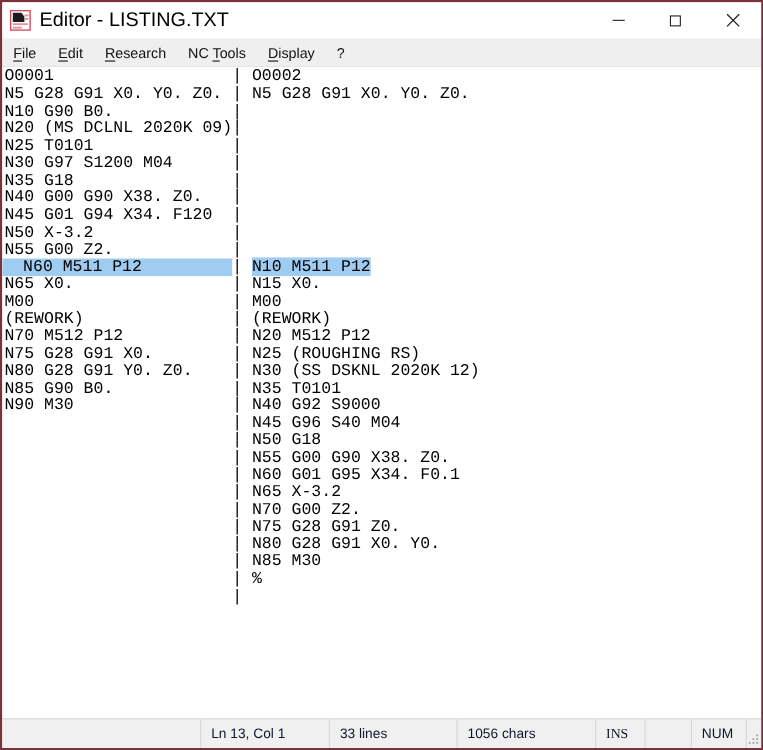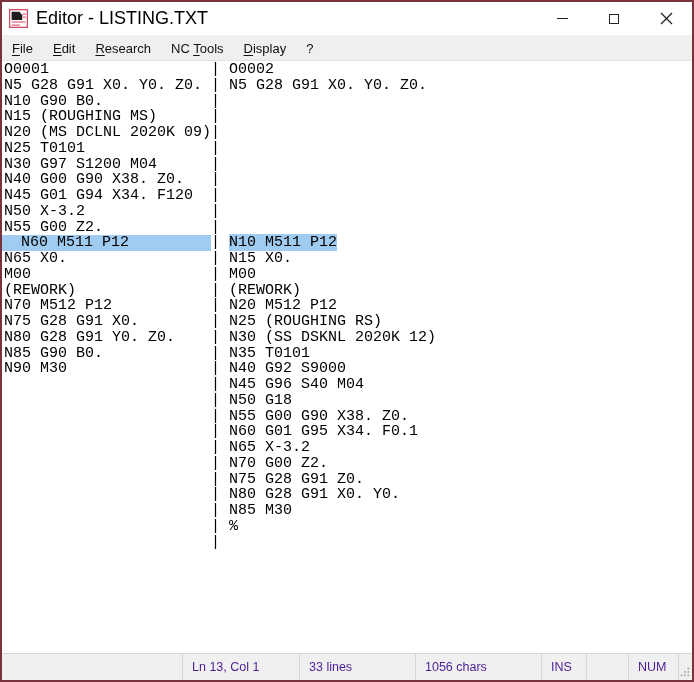--- a/index.html
+++ b/index.html
@@ -49,29 +49,29 @@
   .lcol{display:inline-block;width:23ch;white-space:pre;vertical-align:top;}
   .sep{display:inline-block;width:1ch;white-space:pre;vertical-align:top;}
   .rcol{display:inline-block;padding-left:1ch;white-space:pre;vertical-align:top;}
   .rtext{white-space:pre;}
   .row.hl .lcol{background:var(--highlight);margin-left:-2px;padding-left:19px;width:calc(23ch + 2px);}
   .row.hl .rtext{background:var(--highlight);}
   
   .statusbar{
     height:27px;flex:0 0 27px;background:var(--status_bg);
     border-top:1px solid #d6d6d6;
-    display:flex;align-items:stretch;font-size:12.5px;color:#4c1d95;
+    display:flex;align-items:stretch;font-size:12.5px;color:#0f172a;
   }
   .status-cell{display:flex;align-items:center;padding-left:9px;
     border-right:1px solid #d6d6d6;white-space:nowrap;overflow:hidden;}
   .status-cell.first{border-left:none;flex:0 0 181px;}
   .cell-pos{flex:0 0 117px;}
   .cell-lines{flex:0 0 116px;}
   .cell-chars{flex:0 0 126px;}
-  .cell-ins{flex:0 0 45px;}
+  .cell-ins{flex:0 0 45px;font-family:Liberation Serif, serif;}
   .cell-spacer{flex:0 0 42px;}
   .cell-num{flex:0 0 50px;}
   .grip-cell{flex:1 1 auto;border-right:none;display:flex;align-items:flex-end;justify-content:flex-end;padding:0 2px 2px 0;}
 </style>
 </head>
 <body>
 
 <div class="window">
 
   <div class="titlebar">
@@ -104,24 +104,24 @@
     <div class="menu-item"><span></span><span class="key">R</span><span>esearch</span></div>
     <div class="menu-item"><span>NC </span><span class="key">T</span><span>ools</span></div>
     <div class="menu-item"><span></span><span class="key">D</span><span>isplay</span></div>
     <div class="menu-item"><span></span><span class="key"></span><span>?</span></div>
   </div>
 
   <div class="editor">
       <div class="row"><span class="lcol">O0001</span><span class="sep">|</span><span class="rcol"><span class="rtext">O0002</span></span></div>
       <div class="row"><span class="lcol">N5 G28 G91 X0. Y0. Z0.</span><span class="sep">|</span><span class="rcol"><span class="rtext">N5 G28 G91 X0. Y0. Z0.</span></span></div>
       <div class="row"><span class="lcol">N10 G90 B0.</span><span class="sep">|</span><span class="rcol"><span class="rtext"></span></span></div>
-      <div class="row"><span class="lcol">N15 (ROUGHING MS)</span><span class="sep">|</span><span class="rcol"><span class="rtext"></span></span></div>
       <div class="row"><span class="lcol">N20 (MS DCLNL 2020K 09)</span><span class="sep">|</span><span class="rcol"><span class="rtext"></span></span></div>
       <div class="row"><span class="lcol">N25 T0101</span><span class="sep">|</span><span class="rcol"><span class="rtext"></span></span></div>
       <div class="row"><span class="lcol">N30 G97 S1200 M04</span><span class="sep">|</span><span class="rcol"><span class="rtext"></span></span></div>
+      <div class="row"><span class="lcol">N35 G18</span><span class="sep">|</span><span class="rcol"><span class="rtext"></span></span></div>
       <div class="row"><span class="lcol">N40 G00 G90 X38. Z0.</span><span class="sep">|</span><span class="rcol"><span class="rtext"></span></span></div>
       <div class="row"><span class="lcol">N45 G01 G94 X34. F120</span><span class="sep">|</span><span class="rcol"><span class="rtext"></span></span></div>
       <div class="row"><span class="lcol">N50 X-3.2</span><span class="sep">|</span><span class="rcol"><span class="rtext"></span></span></div>
       <div class="row"><span class="lcol">N55 G00 Z2.</span><span class="sep">|</span><span class="rcol"><span class="rtext"></span></span></div>
       <div class="row hl"><span class="lcol">N60 M511 P12</span><span class="sep">|</span><span class="rcol"><span class="rtext">N10 M511 P12</span></span></div>
       <div class="row"><span class="lcol">N65 X0.</span><span class="sep">|</span><span class="rcol"><span class="rtext">N15 X0.</span></span></div>
       <div class="row"><span class="lcol">M00</span><span class="sep">|</span><span class="rcol"><span class="rtext">M00</span></span></div>
       <div class="row"><span class="lcol">(REWORK)</span><span class="sep">|</span><span class="rcol"><span class="rtext">(REWORK)</span></span></div>
       <div class="row"><span class="lcol">N70 M512 P12</span><span class="sep">|</span><span class="rcol"><span class="rtext">N20 M512 P12</span></span></div>
       <div class="row"><span class="lcol">N75 G28 G91 X0.</span><span class="sep">|</span><span class="rcol"><span class="rtext">N25 (ROUGHING RS)</span></span></div>

